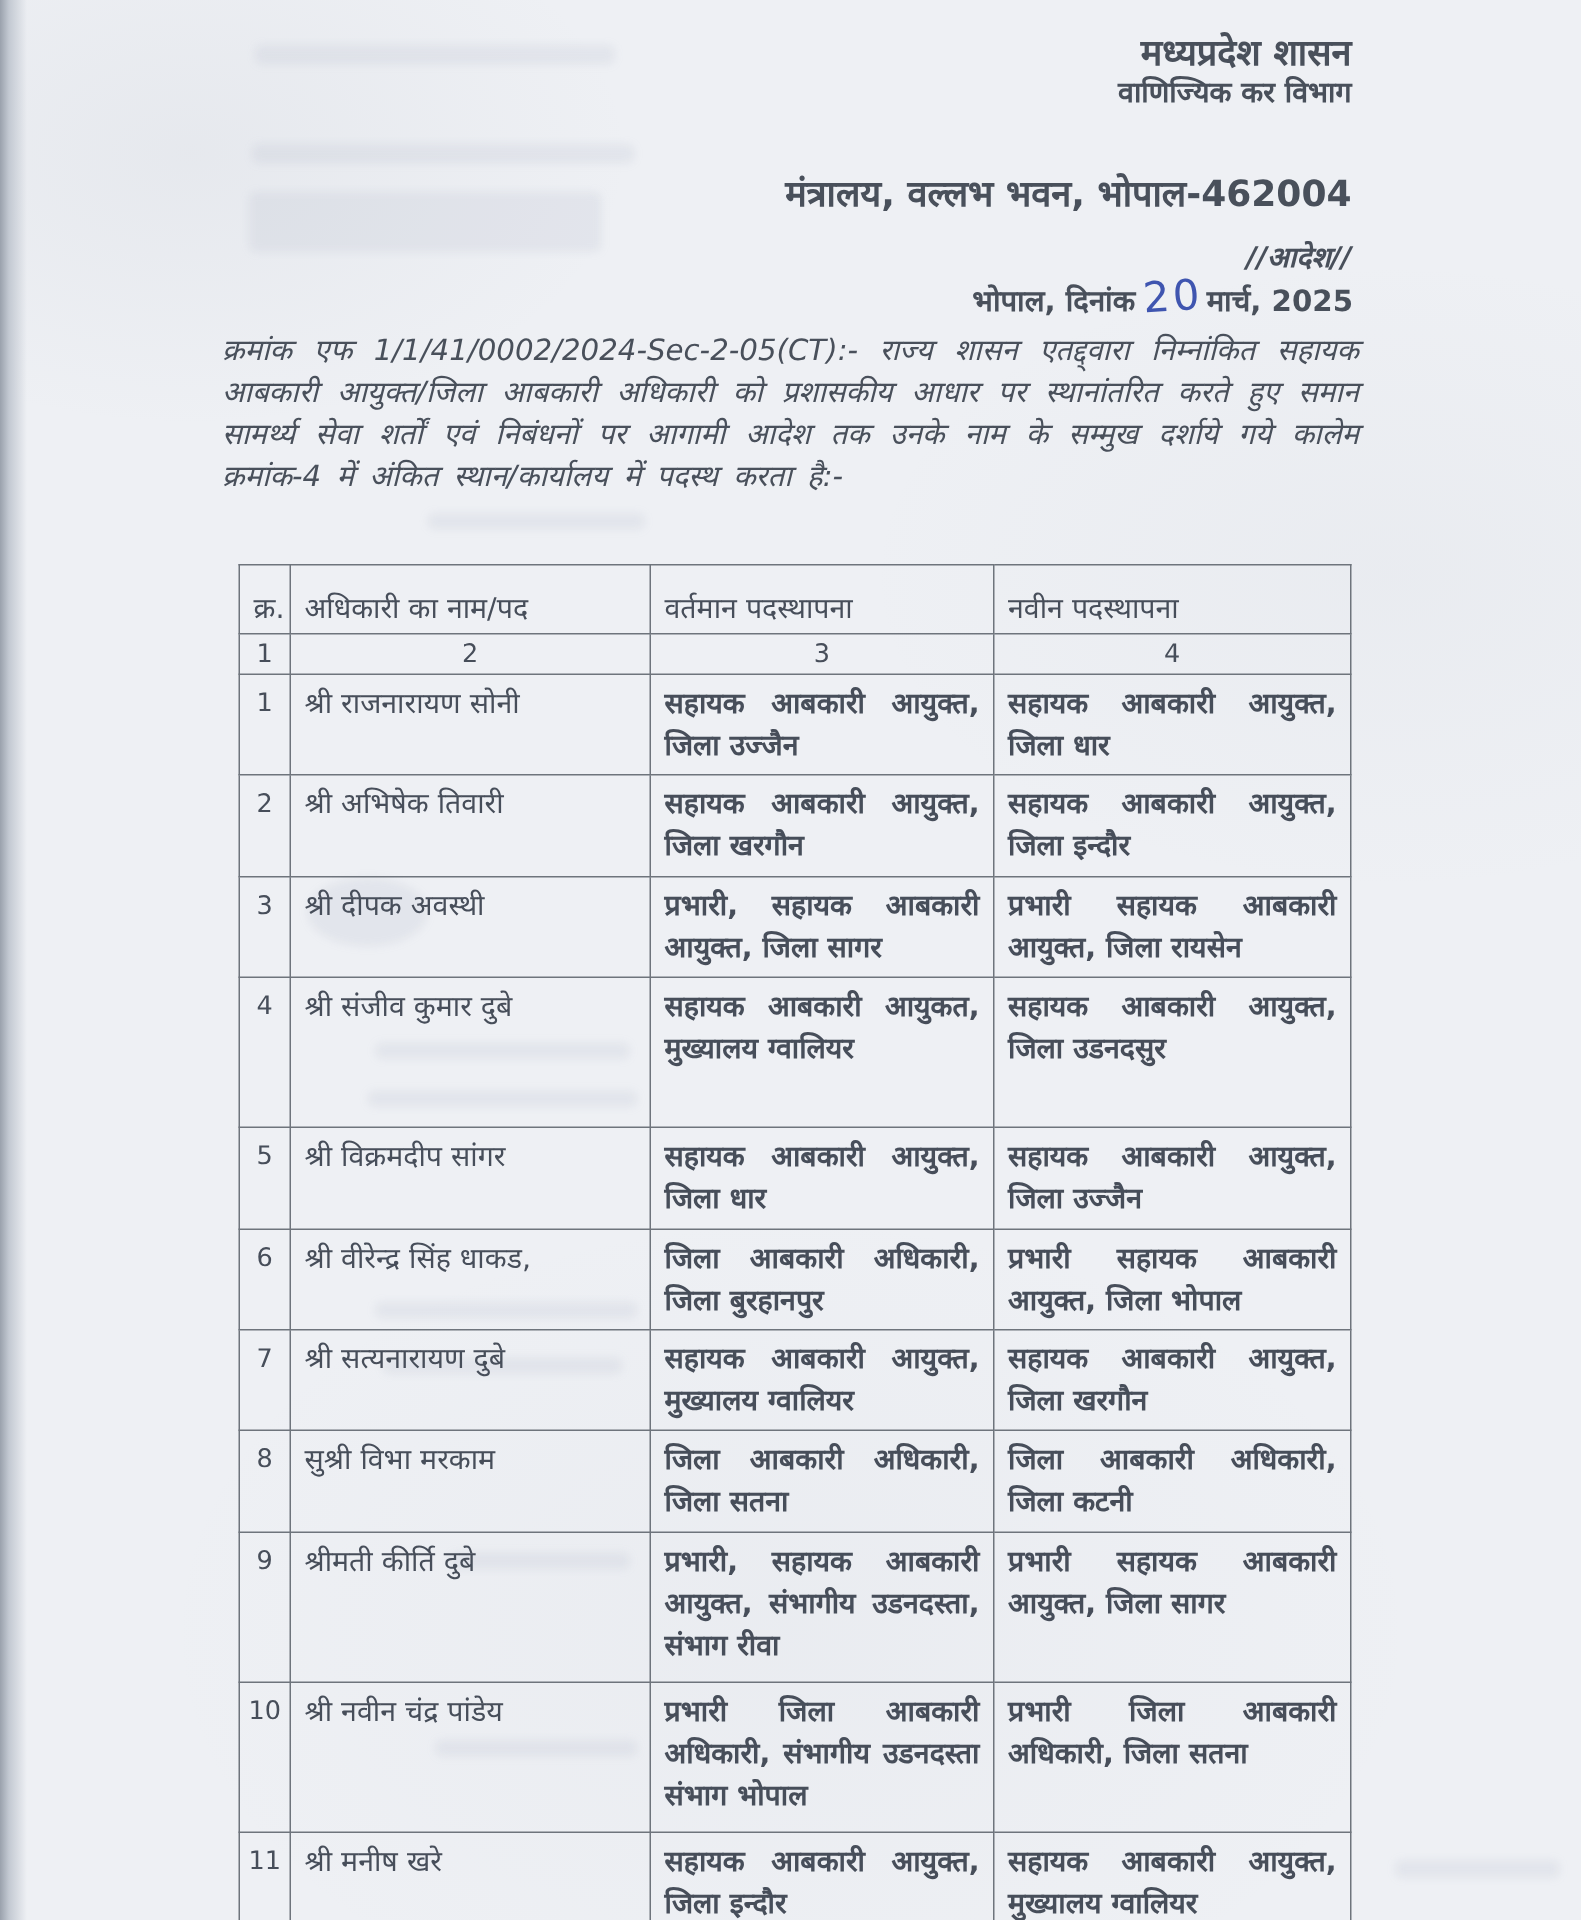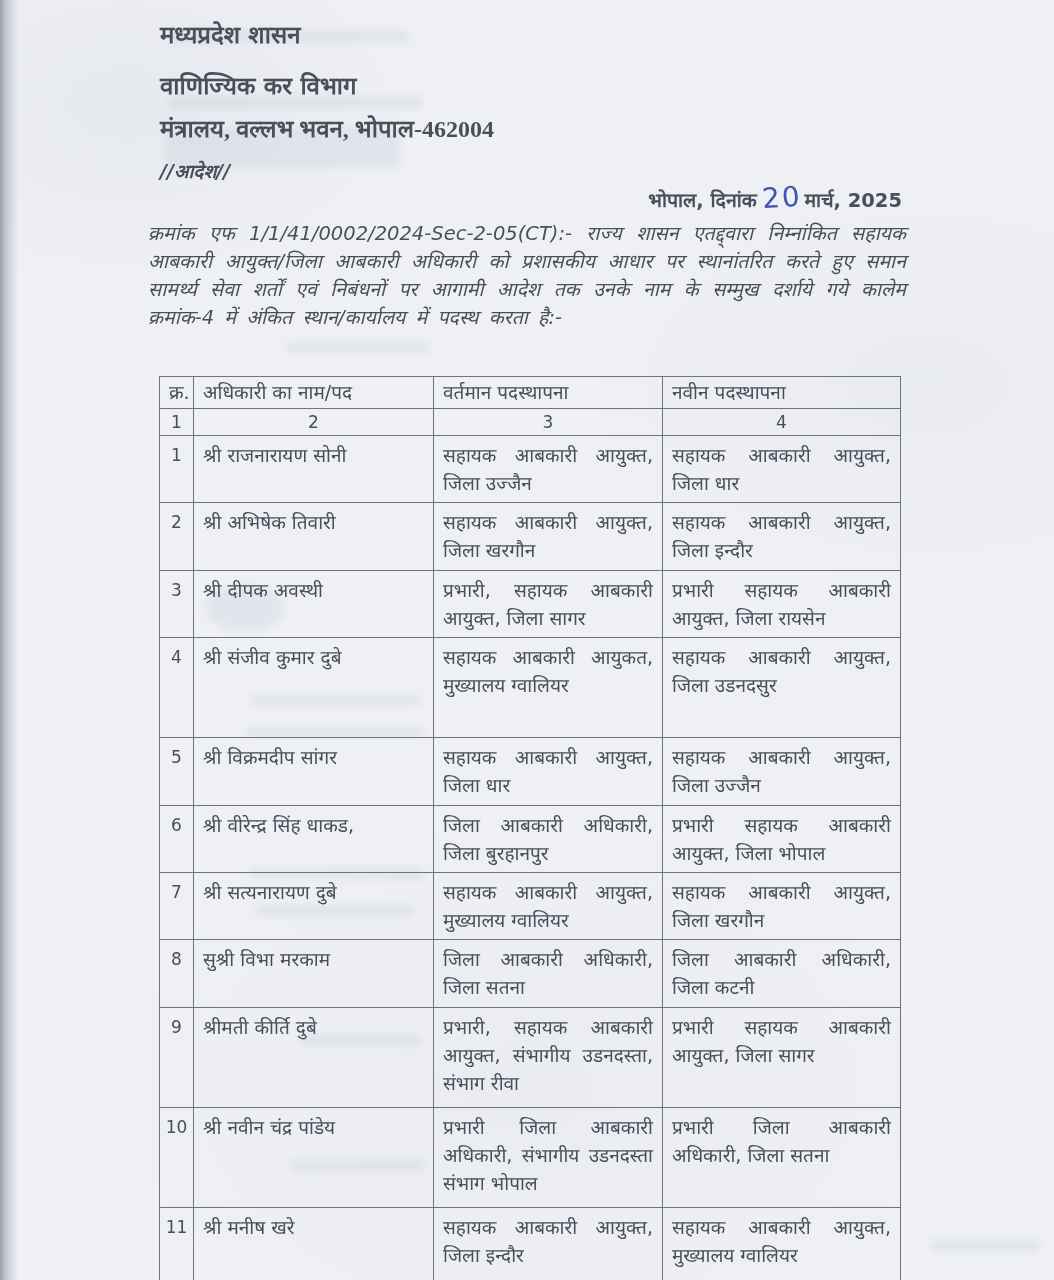--- a/index.html
+++ b/index.html
@@ -19,24 +19,24 @@
     position:absolute;inset:0;z-index:0;pointer-events:none;
     background:
       radial-gradient(420px 260px at 12% 8%, rgba(160,168,182,.10), rgba(0,0,0,0) 70%),
       radial-gradient(500px 300px at 88% 30%, rgba(170,178,190,.07), rgba(0,0,0,0) 70%),
       radial-gradient(600px 400px at 50% 85%, rgba(165,172,185,.06), rgba(0,0,0,0) 70%);
   }
   
   .sm{position:absolute;z-index:0;background:rgba(140,150,172,.11);filter:blur(3px);border-radius:5px;}
   .sm.round{border-radius:50%;}
 
-  .hdr-line{position:absolute;left:160px;width:741px;text-align:left;font-weight:bold;z-index:2;}
+  .hdr-line{position:absolute;left:160px;width:741px;text-align:right;font-weight:bold;z-index:2;}
   .h-gov {top:17px;  font-size:24px;}
-  .h-dept{top:68px;  font-size:24px;}
-  .h-addr{top:111px; font-size:24px;font-family:Liberation Serif, serif;}
+  .h-dept{top:48px;  font-size:19px;}
+  .h-addr{top:111px; font-size:24px;}
   .h-order{top:158px;font-size:19px;font-style:italic;}
   .dateline{
     position:absolute;top:186px;right:152px;z-index:2;
     font-size:19.5px;font-weight:bold;white-space:nowrap;
   }
   .hand{
     display:inline-block;font-weight:normal;font-size:28px;line-height:20px;
     transform:rotate(-4deg);margin:0 3px 0 5px;letter-spacing:2px;
     font-family:"DejaVu Sans",sans-serif;
   }
@@ -47,25 +47,25 @@
   table.order-table{
     position:absolute;left:159px;top:376px;width:741px;z-index:2;
     border-collapse:collapse;table-layout:fixed;
     font-size:19px;color:#474e5a;
   }
   .order-table td,.order-table th{
     border:1.5px solid #6e747c;vertical-align:top;
     padding:5px 9px;line-height:28px;font-weight:normal;text-align:left;
     overflow:hidden;
   }
-  .order-table thead th{height:29px;vertical-align:middle;padding-top:0;padding-bottom:2px;}
+  .order-table thead th{height:29px;vertical-align:middle;padding-top:14px;padding-bottom:2px;}
   .th-sr{text-align:center;padding-left:2px;padding-right:2px;}
   .num-row td{height:26px;text-align:center;padding:0;line-height:26px;font-size:17px;vertical-align:middle;}
   td.c-sr{text-align:center;font-size:17px;padding-left:2px;padding-right:2px;}
-  td.c-just{text-align:justify;}
+  td.c-just{text-align:justify;font-weight:bold;}
 </style>
 </head>
 <body>
 
 <div class="page" style="background: rgb(238, 240, 244);">
 
   <div class="paper-shade"></div>
 
   <div class="sm" style="left:170px;top:30px;width:240px;height:13px"></div>
   <div class="sm" style="left:168px;top:96px;width:255px;height:13px"></div>

